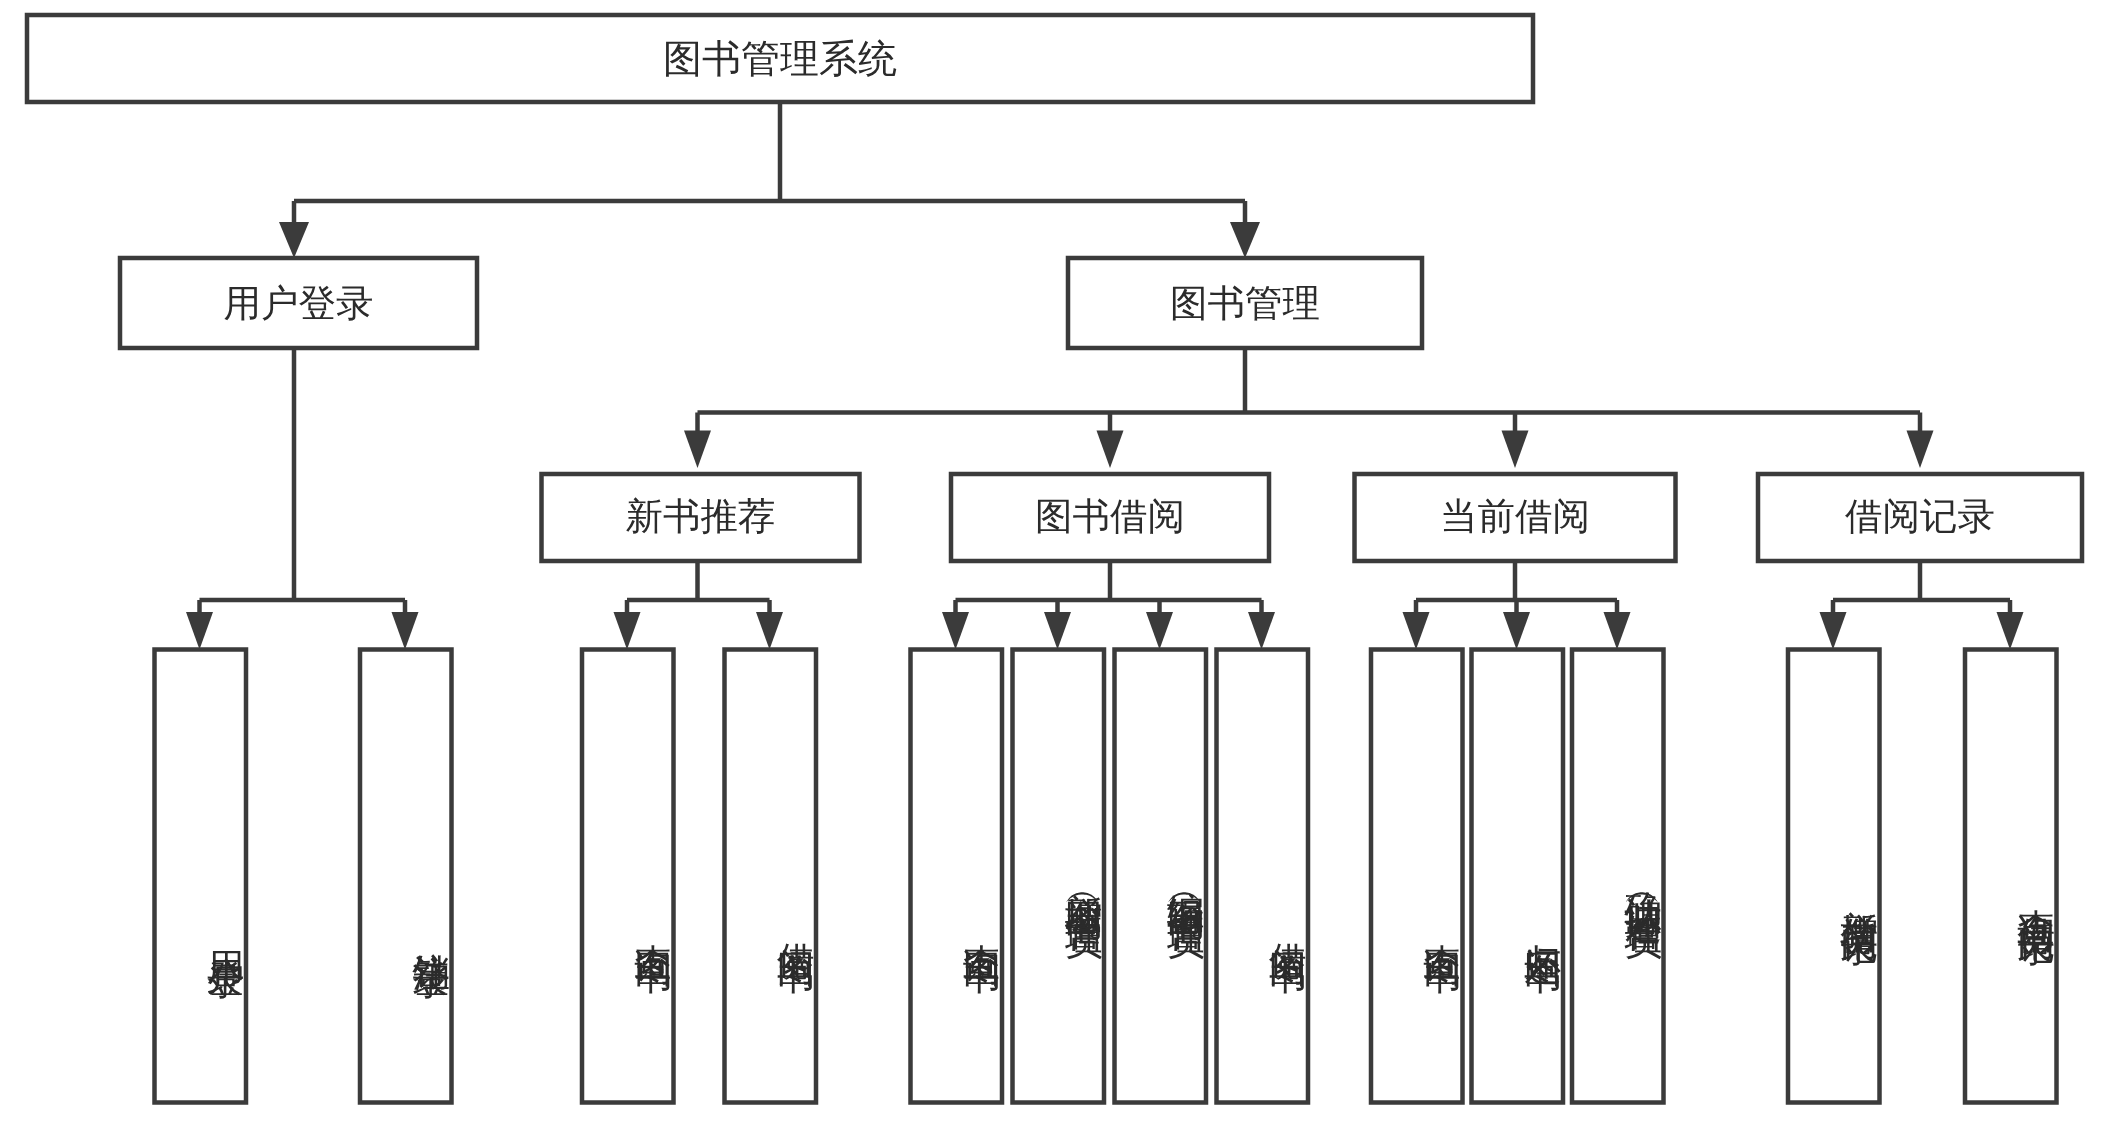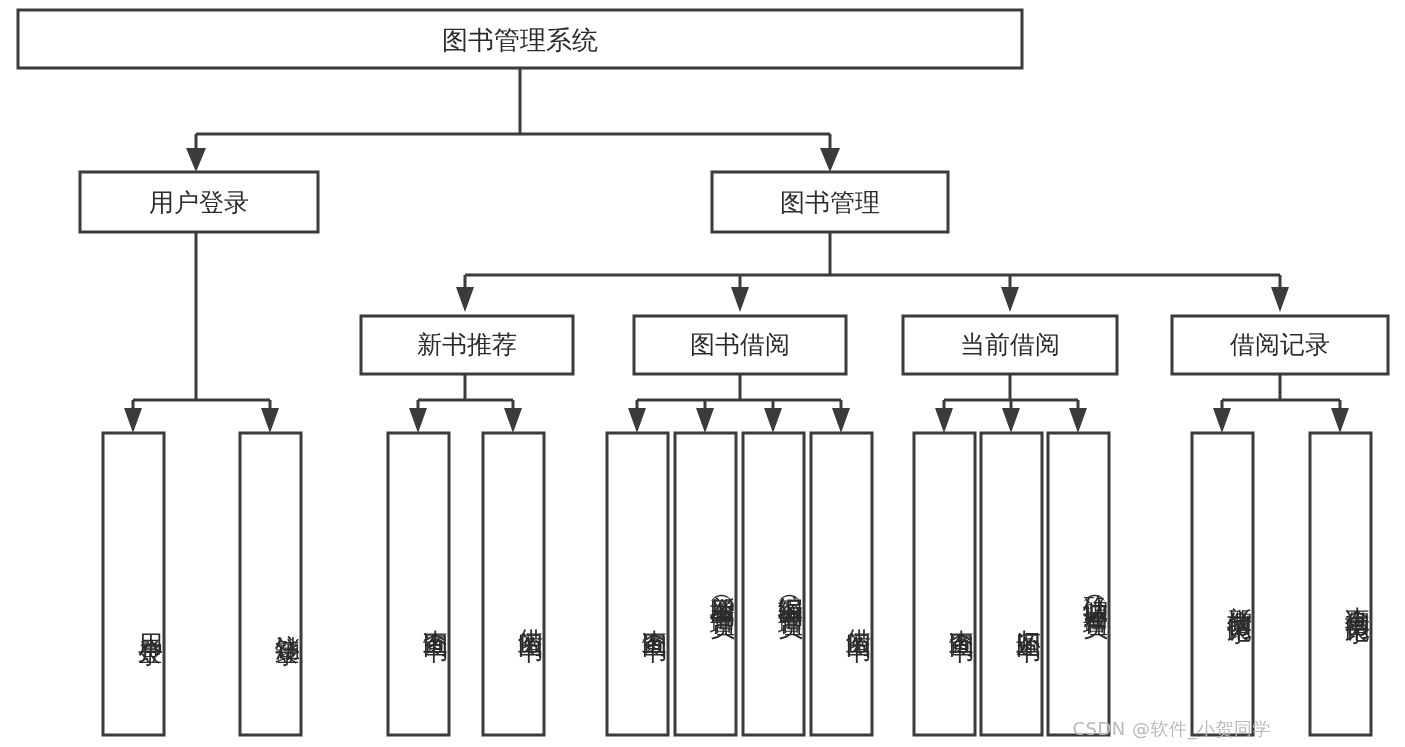--- a/index.html
+++ b/index.html
@@ -223,14 +223,13 @@
   <div class="vlabel" style="left:743px; top:443px; width:61px; height:290px;">编辑图书（管理员）</div>
   <div class="vlabel" style="left:811px; top:500px; width:61px; height:230px;">借阅图书</div>
 
   <div class="vlabel" style="left:914px; top:500px; width:61px; height:230px;">查询图书</div>
   <div class="vlabel" style="left:981px; top:500px; width:61px; height:230px;">归还图书</div>
   <div class="vlabel" style="left:1048px; top:443px; width:61px; height:290px;">确认归还（管理员）</div>
 
   <div class="vlabel" style="left:1192px; top:460px; width:61px; height:270px;">新增借阅记录</div>
   <div class="vlabel" style="left:1310px; top:460px; width:61px; height:270px;">查询借阅记录</div>
 
-  <div class="watermark">CSDN @软件_小贺同学</div>
 </div>
 
 </body></html>

